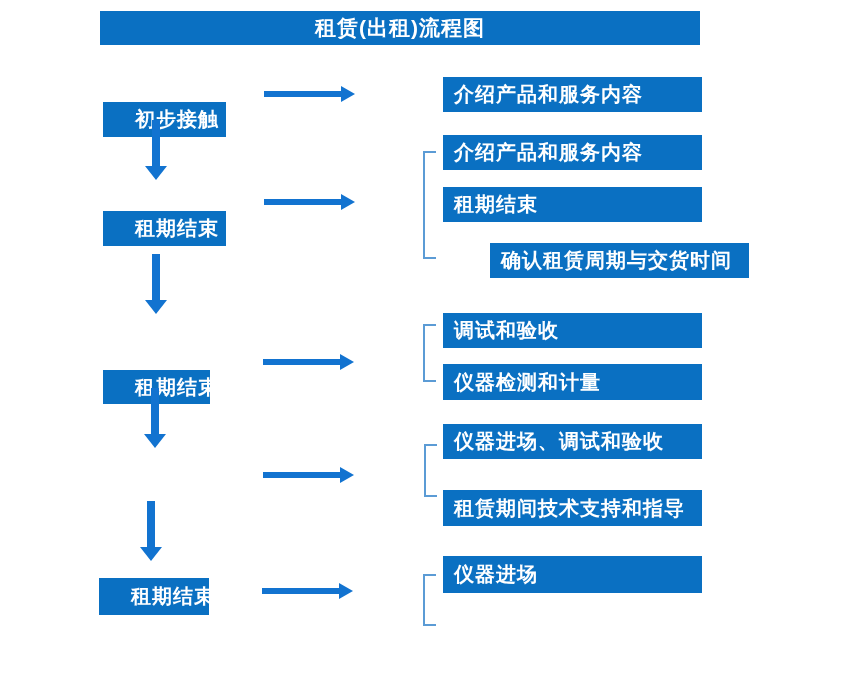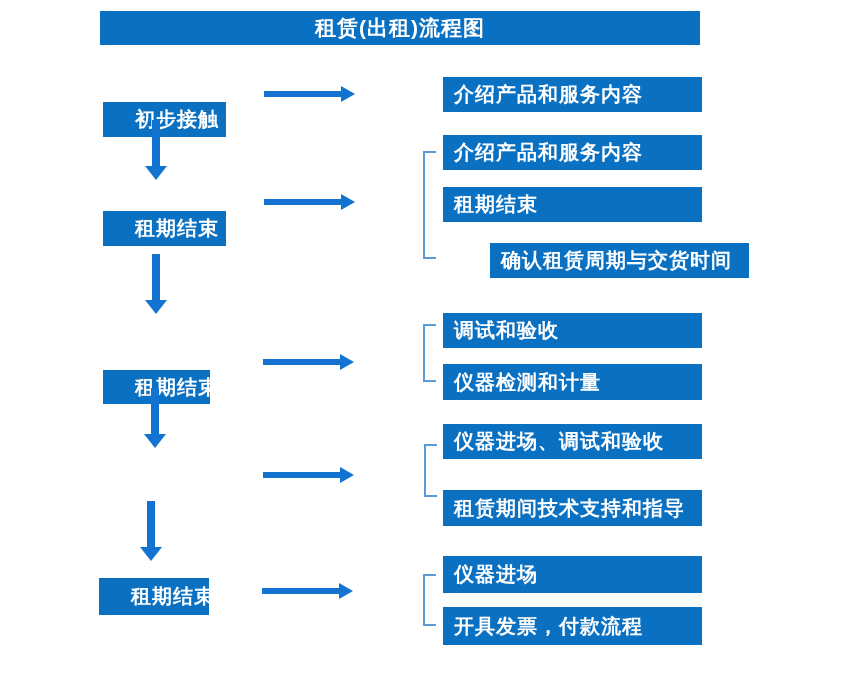--- a/index.html
+++ b/index.html
@@ -130,15 +130,14 @@
   <div class="bluebox detailbox" style="left:443px;top:187px;height:35px;">租期结束</div>
   <div class="bluebox detailbox" style="left:443px;top:243px;height:35px;margin-left:47px;">确认租赁周期与交货时间</div>
 
   <div class="bluebox detailbox" style="left:443px;top:313px;height:35px;">调试和验收</div>
   <div class="bluebox detailbox" style="left:443px;top:424px;height:35px;">仪器进场、调试和验收</div>
 
   <div class="bluebox detailbox" style="left:443px;top:364px;height:36px;">仪器检测和计量</div>
   <div class="bluebox detailbox" style="left:443px;top:490px;height:36px;">租赁期间技术支持和指导</div>
 
   <div class="bluebox detailbox" style="left:443px;top:556px;height:37px;">仪器进场</div>
-  <div class="bluebox detailbox" style="left:443px;top:607px;height:38px;">开具发票，付款流程</div>
 
 </div>
 
 </body></html>

